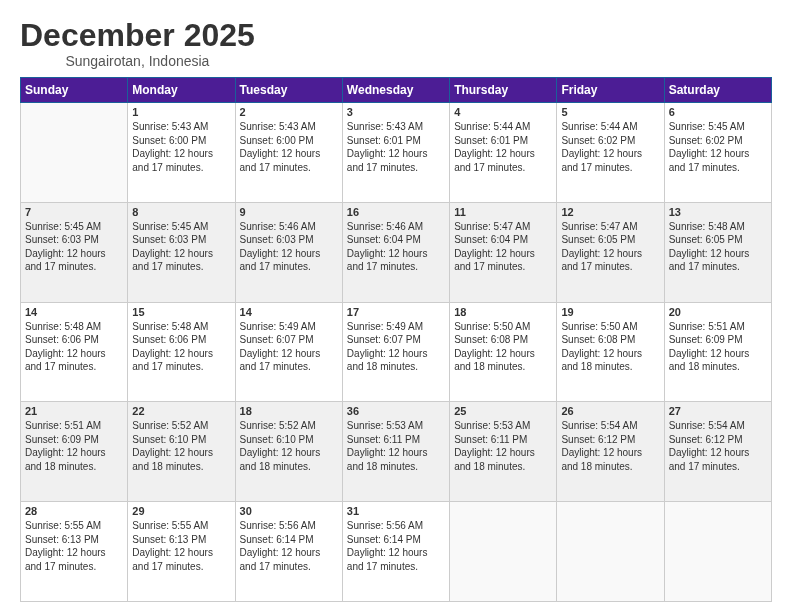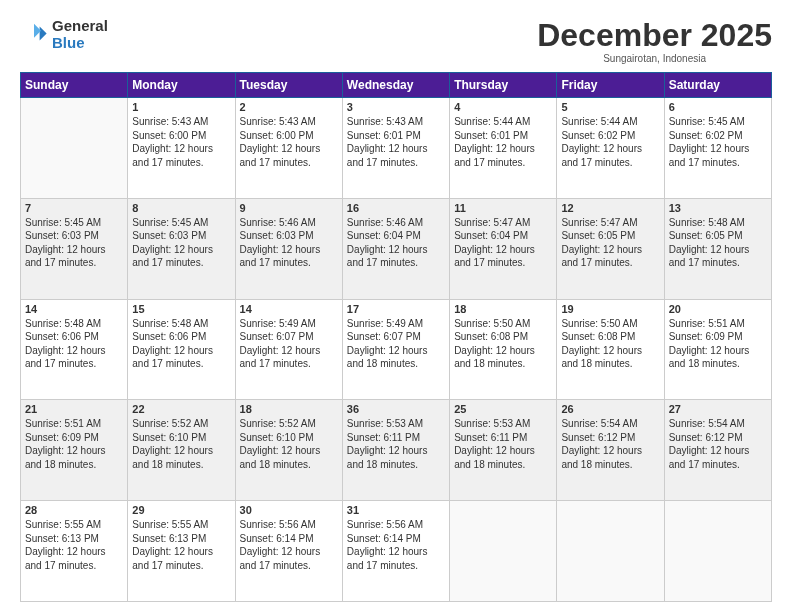--- a/index.html
+++ b/index.html
@@ -50,21 +50,21 @@
     .title-block {
       text-align: center;
     }
     .main-title {
       font-size: 32px;
       font-weight: bold;
       color: #333;
       line-height: 1.1;
     }
     .subtitle {
-      font-size: 10px;
+      font-size: 14px;
       color: #555;
     }
     .calendar {
       width: 100%;
       border-collapse: collapse;
       flex: 1;
     }
     .calendar th {
       background: #4c1d95;
       color: #fff;
@@ -100,30 +100,20 @@
     }
     .row-shaded td {
       background: #f0f0f0;
     }
   </style>
 </head>
 <body>
 
 <div class="page">
   <div class="header">
-    <div class="logo">
-      <svg class="logo-icon" viewBox="0 0 40 40">
-        <polygon points="28,8 38,18 28,28" fill="#2a7abf"></polygon>
-        <polygon points="20,4 30,14 20,24" fill="#5aaee8"></polygon>
-      </svg>
-      <div class="logo-text">
-        <span class="logo-general">General</span>
-        <span class="logo-blue">Blue</span>
-      </div>
-    </div>
     <div class="title-block">
       <div class="main-title">December 2025</div>
       <div class="subtitle">Sungairotan, Indonesia</div>
     </div>
   </div>
 
   <table class="calendar">
     <thead>
       <tr>
       <th>Sunday</th>

